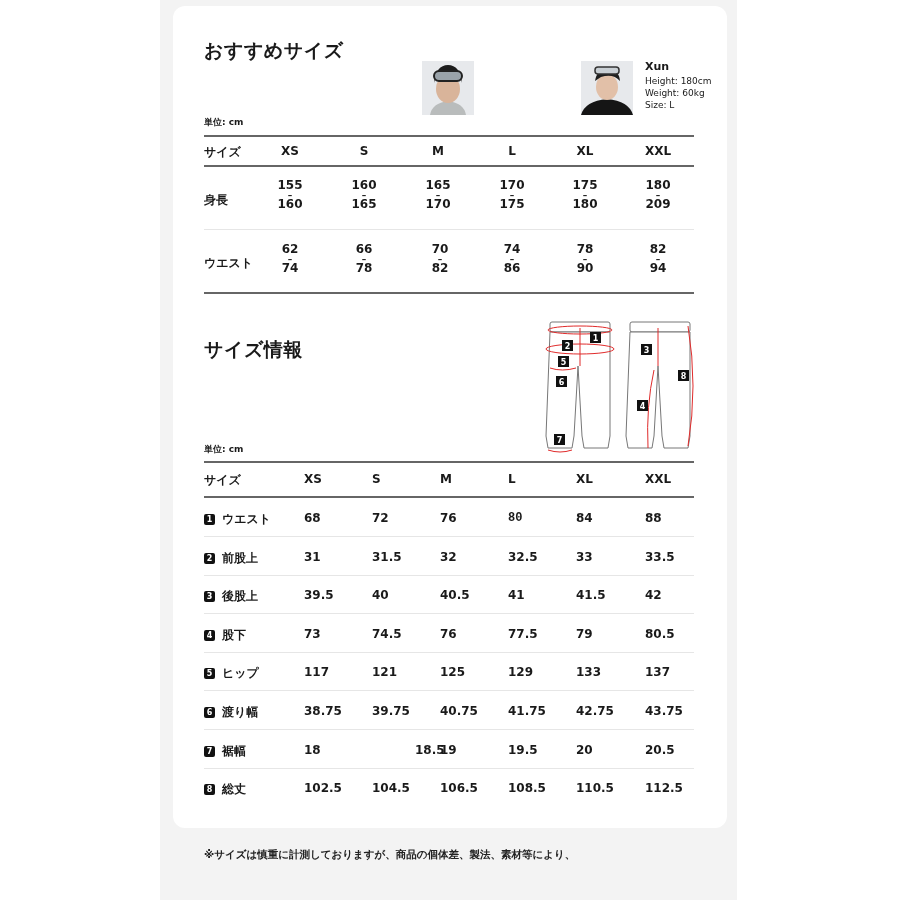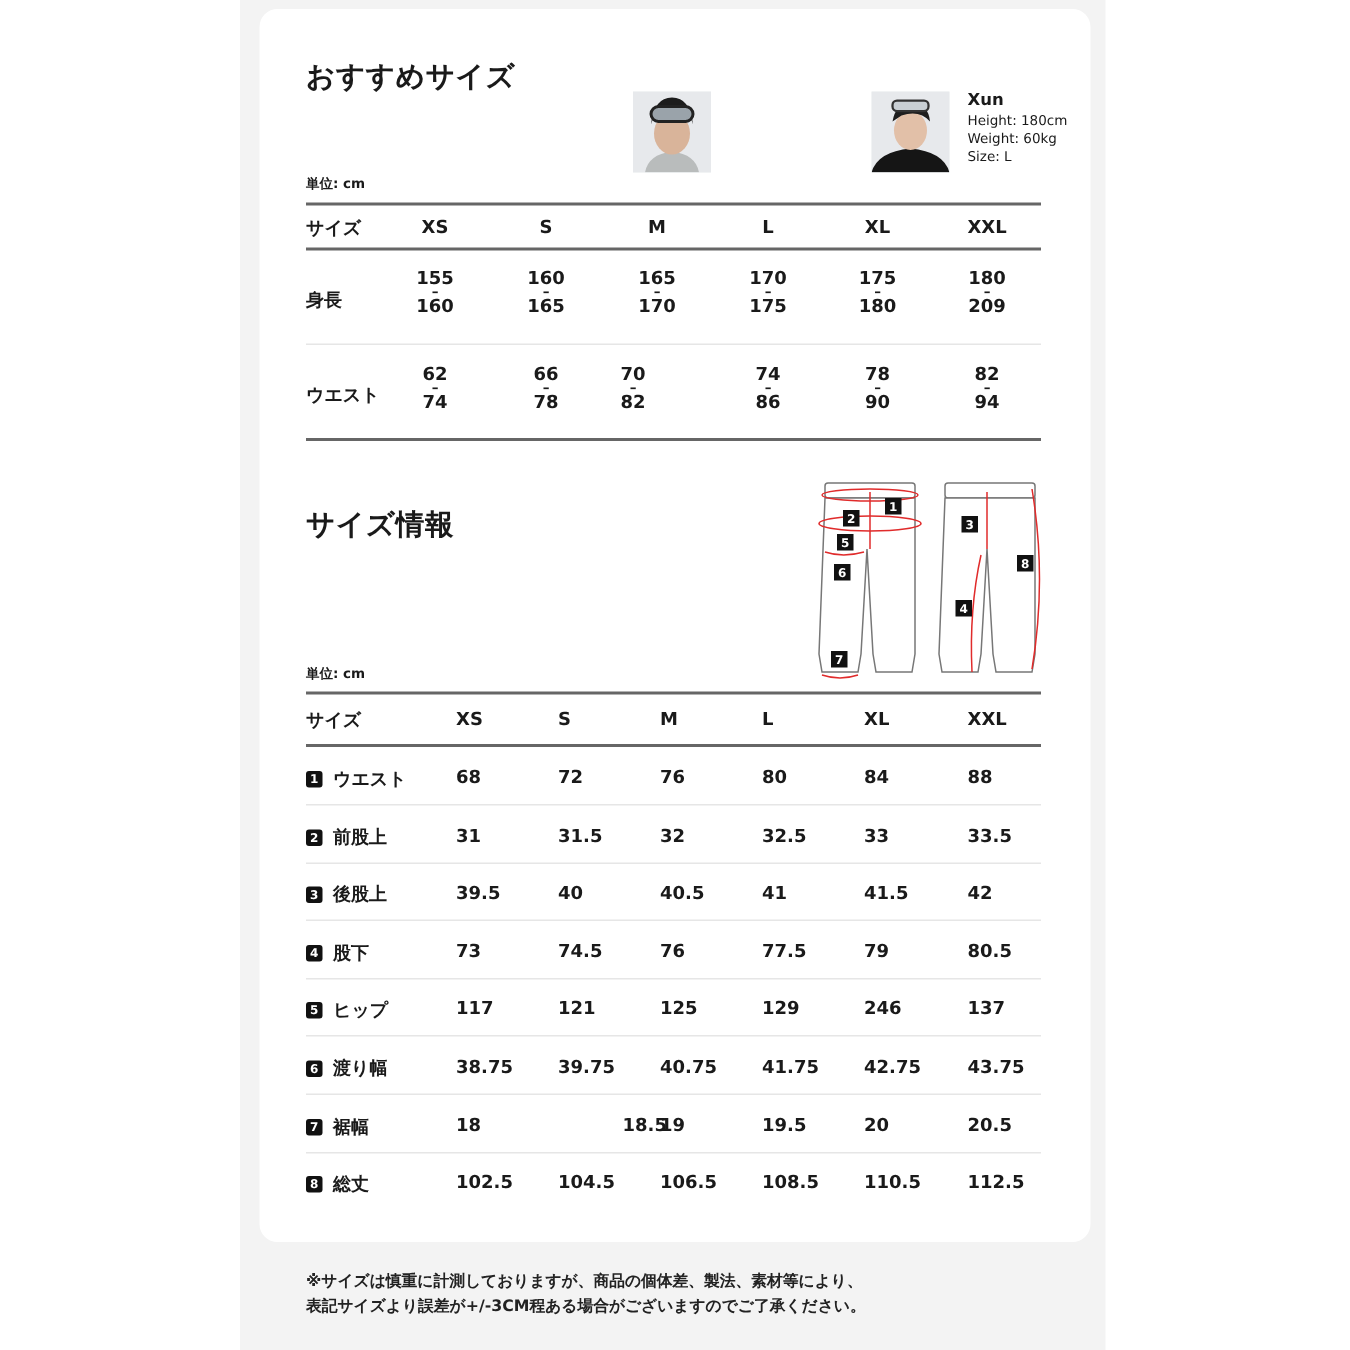--- a/index.html
+++ b/index.html
@@ -83,21 +83,21 @@
 <div class="cell range" style="left:438px;top:179px;"><span>165</span><span class="dash">–</span><span>170</span></div>
 <div class="cell range" style="left:512px;top:179px;"><span>170</span><span class="dash">–</span><span>175</span></div>
 <div class="cell range" style="left:585px;top:179px;"><span>175</span><span class="dash">–</span><span>180</span></div>
 <div class="cell range" style="left:658px;top:179px;"><span>180</span><span class="dash">–</span><span>209</span></div>
 
 <div class="hr light" style="top:229px;"></div>
 
 <div class="cell left" style="left:204px;top:255px;width:80px;">ウエスト</div>
 <div class="cell range" style="left:290px;top:243px;"><span>62</span><span class="dash">–</span><span>74</span></div>
 <div class="cell range" style="left:364px;top:243px;"><span>66</span><span class="dash">–</span><span>78</span></div>
-<div class="cell range" style="left:422px;top:243px;"><span>70</span><span class="dash">–</span><span>82</span></div>
+<div class="cell range" style="left:440px;top:243px;"><span>70</span><span class="dash">–</span><span>82</span></div>
 <div class="cell range" style="left:512px;top:243px;"><span>74</span><span class="dash">–</span><span>86</span></div>
 <div class="cell range" style="left:585px;top:243px;"><span>78</span><span class="dash">–</span><span>90</span></div>
 <div class="cell range" style="left:658px;top:243px;"><span>82</span><span class="dash">–</span><span>94</span></div>
 
 <div class="hr thick" style="top:292px;"></div>
 
 <div class="abs h1" style="left:204px;top:337px;">サイズ情報</div>
 
 <div class="abs" style="left:538px;top:316px;">
   <svg width="165" height="140" viewBox="0 0 165 140">
@@ -156,21 +156,21 @@
 <div class="hr thick" style="top:496px;"></div>
 
 <div id="info-rows">
     <div class="rowlabel" style="top: 511px;">
       <span class="num">1</span>
       <span>ウエスト</span>
     </div>
     <div class="cell left" style="left: 304px; top: 511px;">68</div>
     <div class="cell left" style="left: 372px; top: 511px;">72</div>
     <div class="cell left" style="left: 440px; top: 511px;">76</div>
-    <div class="cell left" style="left: 508px; top: 511px;">80</div>
+    <div class="cell left" style="left: 508px; top: 511px; font-family: Liberation Mono, monospace;">80</div>
     <div class="cell left" style="left: 576px; top: 511px;">84</div>
     <div class="cell left" style="left: 645px; top: 511px;">88</div>
     <div class="hr light" style="top: 536px;"></div>
     <div class="rowlabel" style="top: 550px;">
       <span class="num">2</span>
       <span>前股上</span>
     </div>
     <div class="cell left" style="left: 304px; top: 550px;">31</div>
     <div class="cell left" style="left: 372px; top: 550px;">31.5</div>
     <div class="cell left" style="left: 440px; top: 550px;">32</div>
@@ -201,21 +201,21 @@
     <div class="cell left" style="left: 645px; top: 627px;">80.5</div>
     <div class="hr light" style="top: 652px;"></div>
     <div class="rowlabel" style="top: 665px;">
       <span class="num">5</span>
       <span>ヒップ</span>
     </div>
     <div class="cell left" style="left: 304px; top: 665px;">117</div>
     <div class="cell left" style="left: 372px; top: 665px;">121</div>
     <div class="cell left" style="left: 440px; top: 665px;">125</div>
     <div class="cell left" style="left: 508px; top: 665px;">129</div>
-    <div class="cell left" style="left: 576px; top: 665px;">246</div>
+    <div class="cell left" style="left: 576px; top: 665px;">133</div>
     <div class="cell left" style="left: 645px; top: 665px;">137</div>
     <div class="hr light" style="top: 690px;"></div>
     <div class="rowlabel" style="top: 704px;">
       <span class="num">6</span>
       <span>渡り幅</span>
     </div>
     <div class="cell left" style="left: 304px; top: 704px;">38.75</div>
     <div class="cell left" style="left: 372px; top: 704px;">39.75</div>
     <div class="cell left" style="left: 440px; top: 704px;">40.75</div>
     <div class="cell left" style="left: 508px; top: 704px;">41.75</div>
@@ -240,14 +240,13 @@
     <div class="cell left" style="left: 304px; top: 781px;">102.5</div>
     <div class="cell left" style="left: 372px; top: 781px;">104.5</div>
     <div class="cell left" style="left: 440px; top: 781px;">106.5</div>
     <div class="cell left" style="left: 508px; top: 781px;">108.5</div>
     <div class="cell left" style="left: 576px; top: 781px;">110.5</div>
     <div class="cell left" style="left: 645px; top: 781px;">112.5</div>
   </div>
 
 <div class="note">
   <div>※サイズは慎重に計測しておりますが、商品の個体差、製法、素材等により、</div>
-  <div>表記サイズより誤差が+/-3CM程ある場合がございますのでご了承ください。</div>
 </div>
 
 </body></html>

